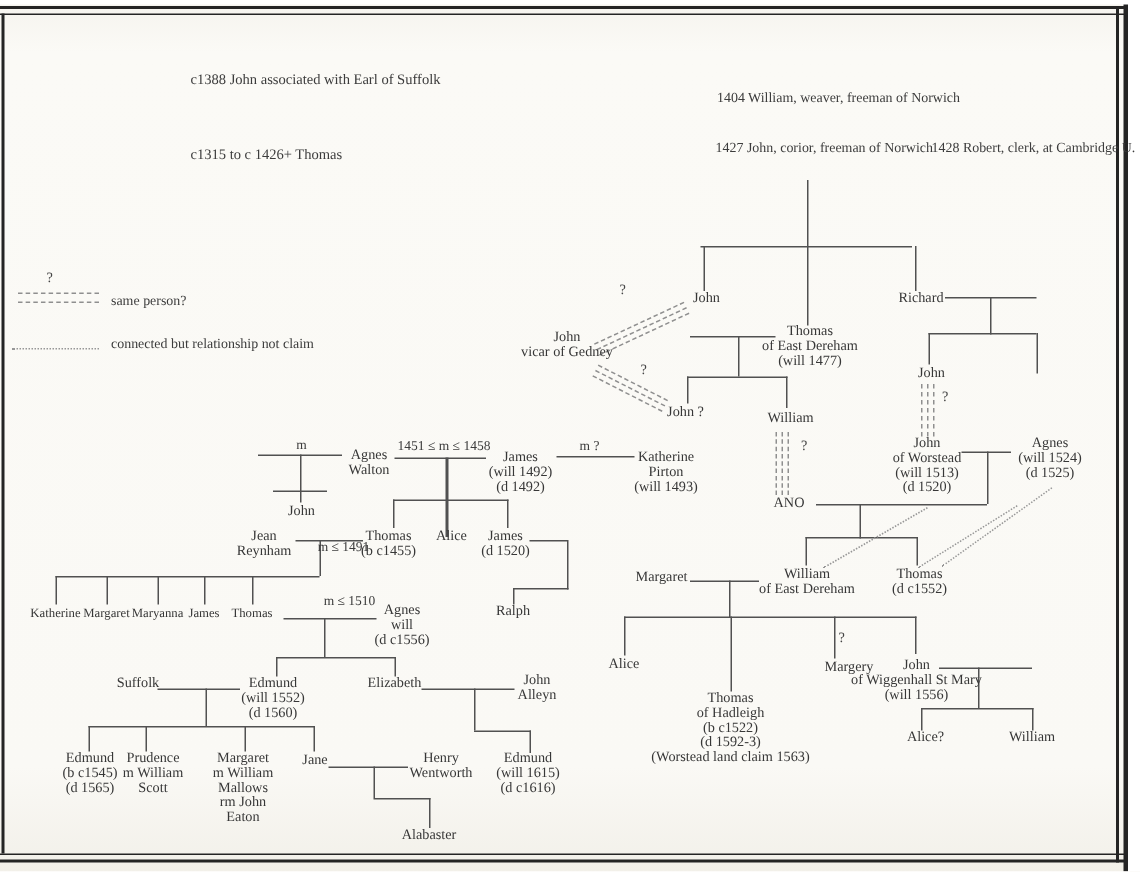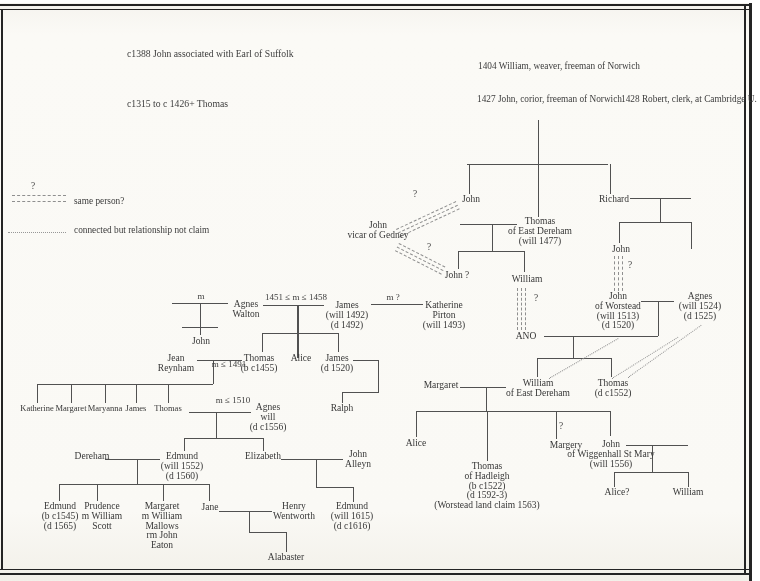--- a/index.html
+++ b/index.html
@@ -229,21 +229,21 @@
 (d 1520)</div>
   <div class="p" style="left:342px;top:404px">Ralph</div>
   <div class="p sm" style="left:37px;top:404px">Katherine</div>
   <div class="p sm" style="left:71px;top:404px">Margaret</div>
   <div class="p sm" style="left:105px;top:404px">Maryanna</div>
   <div class="p sm" style="left:136px;top:404px">James</div>
   <div class="p sm" style="left:168px;top:404px">Thomas</div>
   <div class="p" style="left:268px;top:403px">Agnes
 will
 (d c1556)</div>
-  <div class="p" style="left:92px;top:452px">Dereham</div>
+  <div class="p" style="left:92px;top:452px">Suffolk</div>
   <div class="p" style="left:182px;top:452px">Edmund
 (will 1552)
 (d 1560)</div>
   <div class="p" style="left:263px;top:452px">Elizabeth</div>
   <div class="p" style="left:358px;top:450px">John
 Alleyn</div>
   <div class="p" style="left:60px;top:502px">Edmund
 (b c1545)
 (d 1565)</div>
   <div class="p" style="left:102px;top:502px">Prudence

